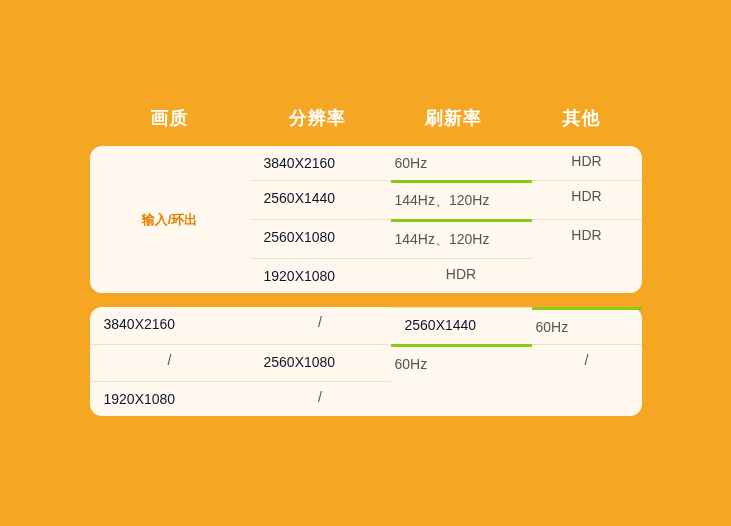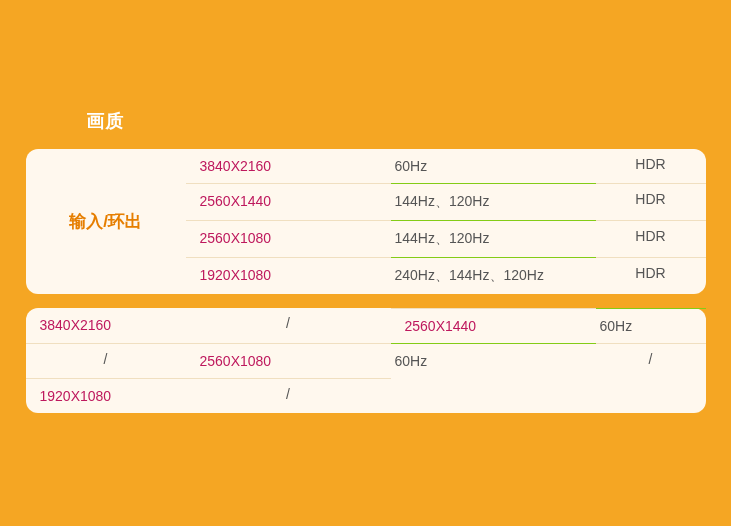--- a/index.html
+++ b/index.html
@@ -12,21 +12,21 @@
       width: 731px;
       height: 526px;
       background: #f5a623;
       display: flex;
       align-items: center;
       justify-content: center;
       font-family: 'PingFang SC', 'Microsoft YaHei', 'SimHei', sans-serif;
     }
 
     .table-container {
-      width: 680px;
+      width: 552px;
       background: #f5a623;
     }
 
     .header-row-flex {
       display: flex;
       padding: 10px 0 16px 0;
     }
 
     .hcell {
       color: #fff;
@@ -47,77 +47,79 @@
       margin-bottom: 14px;
       display: grid;
       grid-template-columns: 160px 1fr 1fr 110px;
     }
 
     .cat {
       display: flex;
       align-items: center;
       justify-content: center;
       color: #e67e00;
-      font-size: 17px;
+      font-size: 13px;
       font-weight: 700;
       text-align: center;
       padding: 16px 6px;
       grid-row: span 4;
     }
 
     .r {
-      color: #be185d;
+      color: #0f172a;
       font-size: 14px;
       padding: 9px 4px 9px 14px;
       border-top: 1px solid #f0dfc0;
     }
 
     .rf {
       color: #555;
       font-size: 14px;
       padding: 9px 4px;
-      border-top: 1px solid #84cc16;
+      border-top: 3px solid #84cc16;
     }
 
     .ot {
       color: #555;
       font-size: 14px;
       padding: 7px 4px;
       text-align: center;
       border-top: 1px solid #f0dfc0;
     }
 
     .no-top { border-top: none !important; }
   </style>
 </head>
 <body>
 
 <div class="table-container">
 
   <div class="header-row-flex">
     <div class="hcell hcell-1">画质</div>
+    <div class="hcell hcell-2">分辨率</div>
+    <div class="hcell hcell-3">刷新率</div>
+    <div class="hcell hcell-4">其他</div>
   </div>
 
   <div class="grid-section">
     <div class="cat">输入/环出</div>
 
     <div class="r no-top">3840X2160</div>
     <div class="rf no-top">60Hz</div>
     <div class="ot no-top">HDR</div>
 
     <div class="r">2560X1440</div>
     <div class="rf">144Hz、120Hz</div>
     <div class="ot">HDR</div>
 
     <div class="r">2560X1080</div>
     <div class="rf">144Hz、120Hz</div>
     <div class="ot">HDR</div>
 
     <div class="r">1920X1080</div>
-    <div class="rf">240Hz、144Hz、120Hz</div>
     <div class="ot">HDR</div>
   </div>
 
   <div class="grid-section">
 
     <div class="r no-top">3840X2160</div>
     <div class="ot no-top">/</div>
 
     <div class="r">2560X1440</div>
     <div class="rf">60Hz</div>

